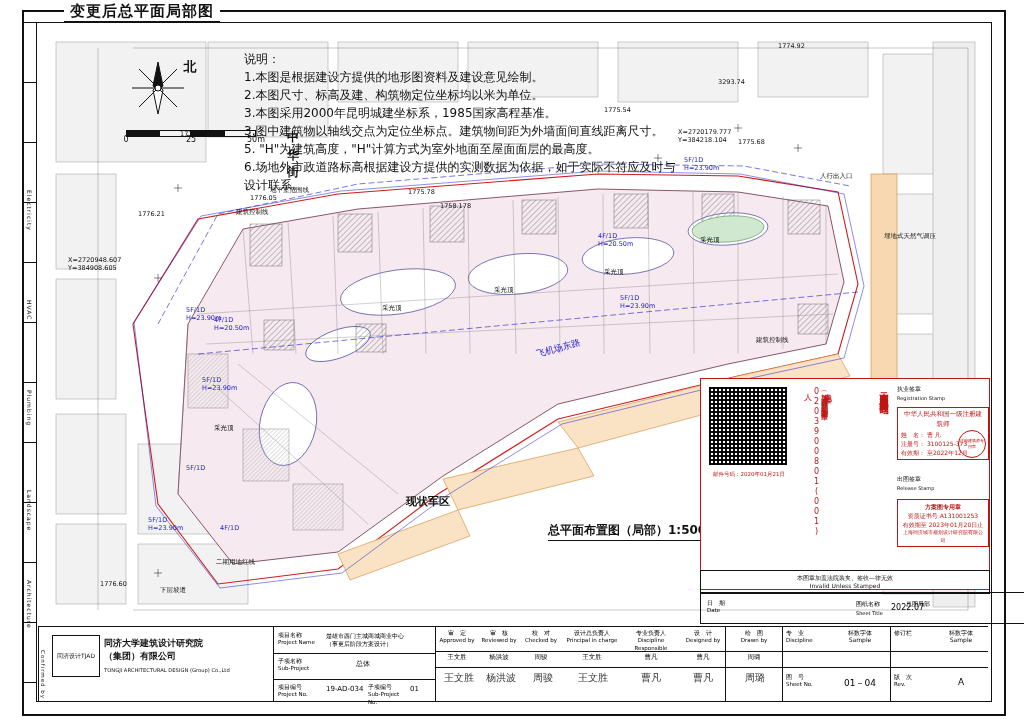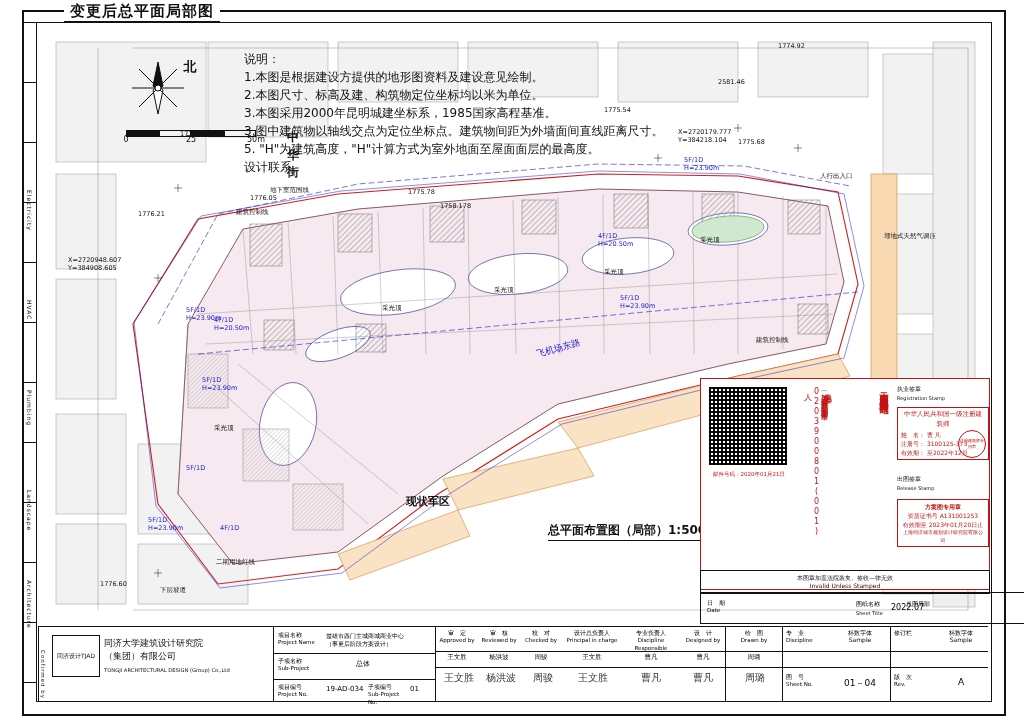--- a/index.html
+++ b/index.html
@@ -253,20 +253,21 @@
       </div>
     </div>
 
     <div class="note-box">
       <div>说明：</div>
       <div>1.本图是根据建设方提供的地形图资料及建设意见绘制。</div>
       <div>2.本图尺寸、标高及建、构筑物定位坐标均以米为单位。</div>
       <div>3.本图采用2000年昆明城建坐标系，1985国家高程基准。</div>
       <div>3.图中建筑物以轴线交点为定位坐标点。建筑物间距为外墙面间直线距离尺寸。</div>
       <div>5. "H"为建筑高度，"H"计算方式为室外地面至屋面面层的最高度。</div>
+      <div>6.场地外市政道路标高根据建设方提供的实测数据为依据，如于实际不符应及时与</div>
       <div>   设计联系。</div>
     </div>
 
     <div class="maplabel vert" style="left:246px;top:96px;font-size:12px;font-weight:bold">中 华 街</div>
     <div class="maplabel" style="left:498px;top:318px;font-size:9px;color:#1c1cd0;transform:rotate(-16deg)">飞机场东路</div>
     <div class="maplabel big" style="left:368px;top:470px">现状军区</div>
 
     <div class="maplabel blue" style="left:148px;top:282px">5F/1D<br>H=23.90m</div>
     <div class="maplabel blue" style="left:148px;top:440px">5F/1D</div>
     <div class="maplabel blue" style="left:110px;top:492px">5F/1D<br>H=23.90m</div>
@@ -284,21 +285,21 @@
     <div class="maplabel" style="left:846px;top:208px">埋地式天然气调压</div>
     <div class="maplabel" style="left:782px;top:148px">人行出入口</div>
     <div class="maplabel" style="left:122px;top:562px">下层坡道</div>
     <div class="maplabel" style="left:344px;top:280px">采光顶</div>
     <div class="maplabel" style="left:456px;top:262px">采光顶</div>
     <div class="maplabel" style="left:566px;top:244px">采光顶</div>
     <div class="maplabel" style="left:662px;top:212px">采光顶</div>
     <div class="maplabel" style="left:176px;top:400px">采光顶</div>
 
     <div class="maplabel" style="left:740px;top:18px">1774.92</div>
-    <div class="maplabel" style="left:680px;top:54px">2581.46</div>
+    <div class="maplabel" style="left:680px;top:54px">3293.74</div>
     <div class="maplabel" style="left:566px;top:82px">1775.54</div>
     <div class="maplabel" style="left:700px;top:114px">1775.68</div>
     <div class="maplabel" style="left:142px;top:106px">1775.88</div>
     <div class="maplabel" style="left:212px;top:170px">1776.05</div>
     <div class="maplabel" style="left:100px;top:186px">1776.21</div>
     <div class="maplabel" style="left:62px;top:556px">1776.60</div>
     <div class="maplabel" style="left:370px;top:164px">1775.78</div>
     <div class="maplabel" style="left:402px;top:178px">1758.178</div>
     <div class="maplabel" style="left:640px;top:104px">X=2720179.777</div>
     <div class="maplabel" style="left:640px;top:112px">Y=384218.104</div>
@@ -345,21 +346,21 @@
   <div class="tb">
 
     <div class="cell" style="left:0;top:0;width:236px;height:74px;border-left:1px solid #111"></div>
     <div class="cell" style="left:236px;top:0;width:162px;height:74px"></div>
     <div class="cell" style="left:398px;top:0;width:290px;height:74px"></div>
     <div class="cell" style="left:688px;top:0;width:262px;height:74px;border-right:none"></div>
 
     <div class="logo" style="left:14px;top:8px">
       <span>同济设计TJAD</span>
     </div>
-    <div style="position:absolute;left:66px;top:10px;font-size:9px;font-weight:normal;color:#111;white-space:pre-line">同济大学建筑设计研究院
+    <div style="position:absolute;left:66px;top:10px;font-size:9px;font-weight:bold;color:#111;white-space:pre-line">同济大学建筑设计研究院
 （集团）有限公司</div>
     <div style="position:absolute;left:66px;top:40px;font-size:5.2px;color:#111">TONGJI ARCHITECTURAL DESIGN (Group) Co.,Ltd</div>
 
     <div style="position:absolute;left:240px;top:4px;width:40px;font-size:6px;line-height:1.2">
       <span>项目名称</span><br>
       <span class="tiny">Project Name</span>
     </div>
     <div style="position:absolute;left:288px;top:5px;font-size:6px;line-height:1.3;white-space:pre-line">楚雄市西门主城商城商业中心
 （事更后阶段方案设计）</div>
 

